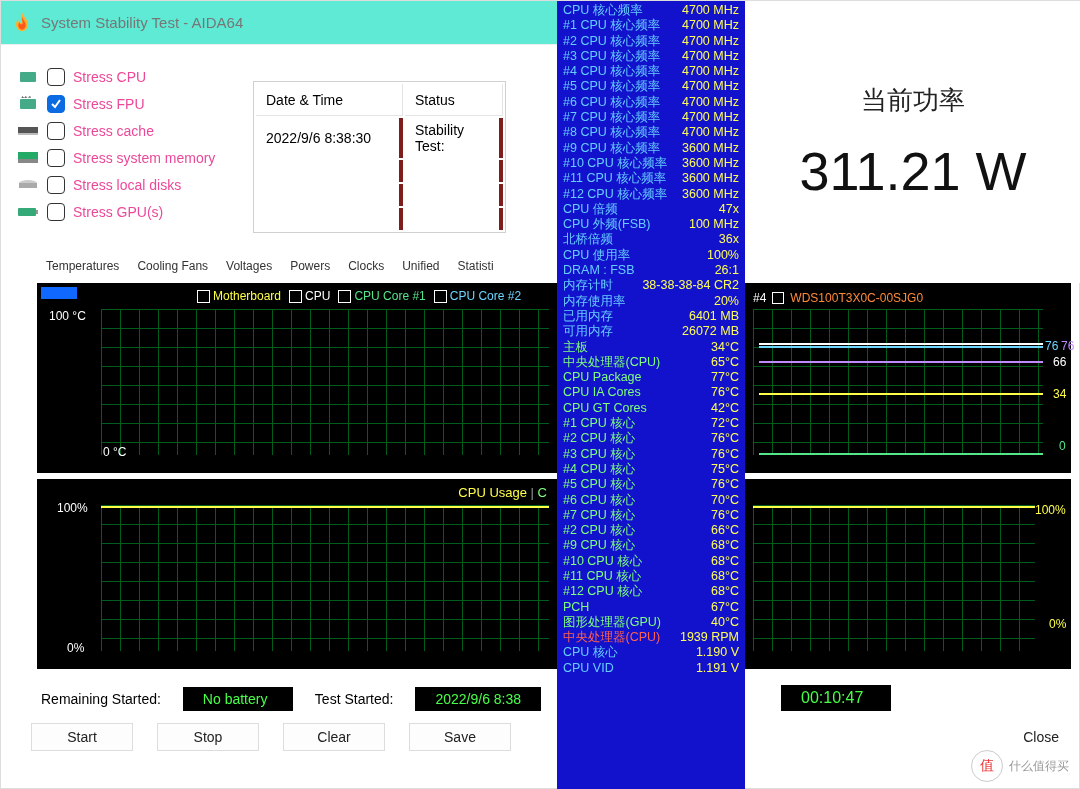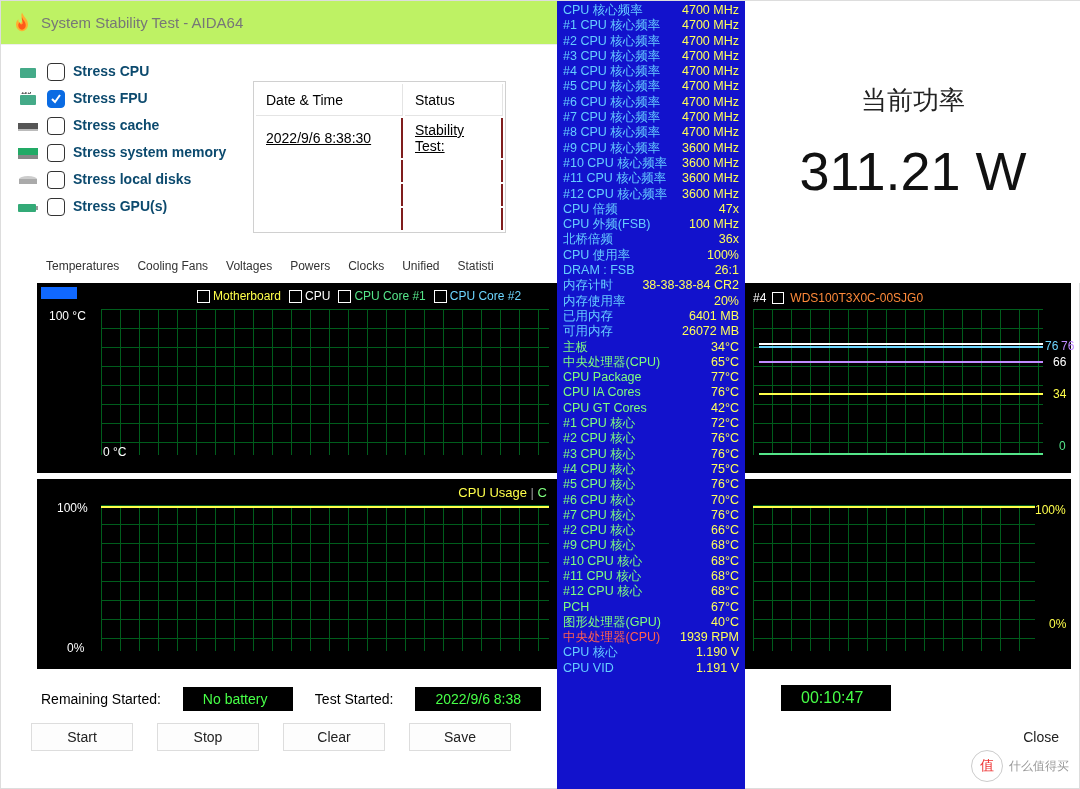--- a/index.html
+++ b/index.html
@@ -1,29 +1,29 @@
 <!DOCTYPE html>
 <html><head>
 <meta charset="utf-8">
 <style>
   * { box-sizing: border-box; margin: 0; padding: 0; font-family: "Segoe UI", sans-serif; }
   body { width:1080px; height:789px; background:#f8f8f8; position:relative; overflow:hidden; }
   .window { width:1080px; height:789px; background:#fff; border:1px solid #ddd; position:relative; }
-  .titlebar { height:44px; background:#bef264; display:flex; align-items:center; padding:0 12px; font-size:15px; color:#777; border-bottom:1px solid #eee;}
+  .titlebar { height:44px; background:#5eead4; display:flex; align-items:center; padding:0 12px; font-size:15px; color:#777; border-bottom:1px solid #eee;}
   .titlebar .flame { width:18px; height:22px; margin-right:10px; }
   .left-col { width:244px; padding:18px 6px 0 14px; }
-  .stress-row { display:flex; height:27px; font-size:14px; color:#0c4a6e;font-weight:bold; }
+  .stress-row { display:flex; align-items:center; height:27px; font-size:14px; color:#ec4899; }
   .stress-row .ic { width:26px; height:20px; margin-right:6px; display:flex; align-items:center; justify-content:center;}
   .chk { width:18px; height:18px; border:1.5px solid #333; border-radius:4px; margin-right:8px; display:flex; align-items:center; justify-content:center; background:#fff;}
   .chk.checked { background:#0a6be3; border-color:#0a6be3;}
   .chk.checked svg { display:block; }
   .chk svg { display:none; }
   .log-table { position:absolute; left:252px; top:80px; width:253px; height:152px; border:1px solid #d0d0d0; background:#fff; font-size:14px;}
   .log-table th { text-align:left; font-weight:400; padding:6px 10px; background:#fff; border-bottom:1px solid #e4e4e4; border-right:1px solid #e4e4e4;}
-  .log-table td { padding:4px 10px; border-right:2px solid #7f1d1d; height:22px;text-decoration:underline;}
+  .log-table td { padding:4px 10px; border-right:4px solid #7f1d1d; height:22px;}
   .tabs { position:absolute; left:36px; top:252px; display:flex; gap:0; font-size:12px; color:#333;}
   .tab { padding:6px 9px; }
   .tab.active { background:#fff; }
   .chart-panel { position:absolute; background:#000; }
   .chart-temp { left:36px; top:282px; width:520px; height:190px; }
   .chart-usage { left:36px; top:478px; width:520px; height:190px; }
   .chart-right { left:744px; top:282px; width:326px; height:190px; }
   .grid { position:absolute; inset:0; background:
     linear-gradient(#0a3 1px, transparent 1px) 0 0/100% 19px,
     linear-gradient(90deg,#0a3 1px, transparent 1px) 0 0/19px 100%;

